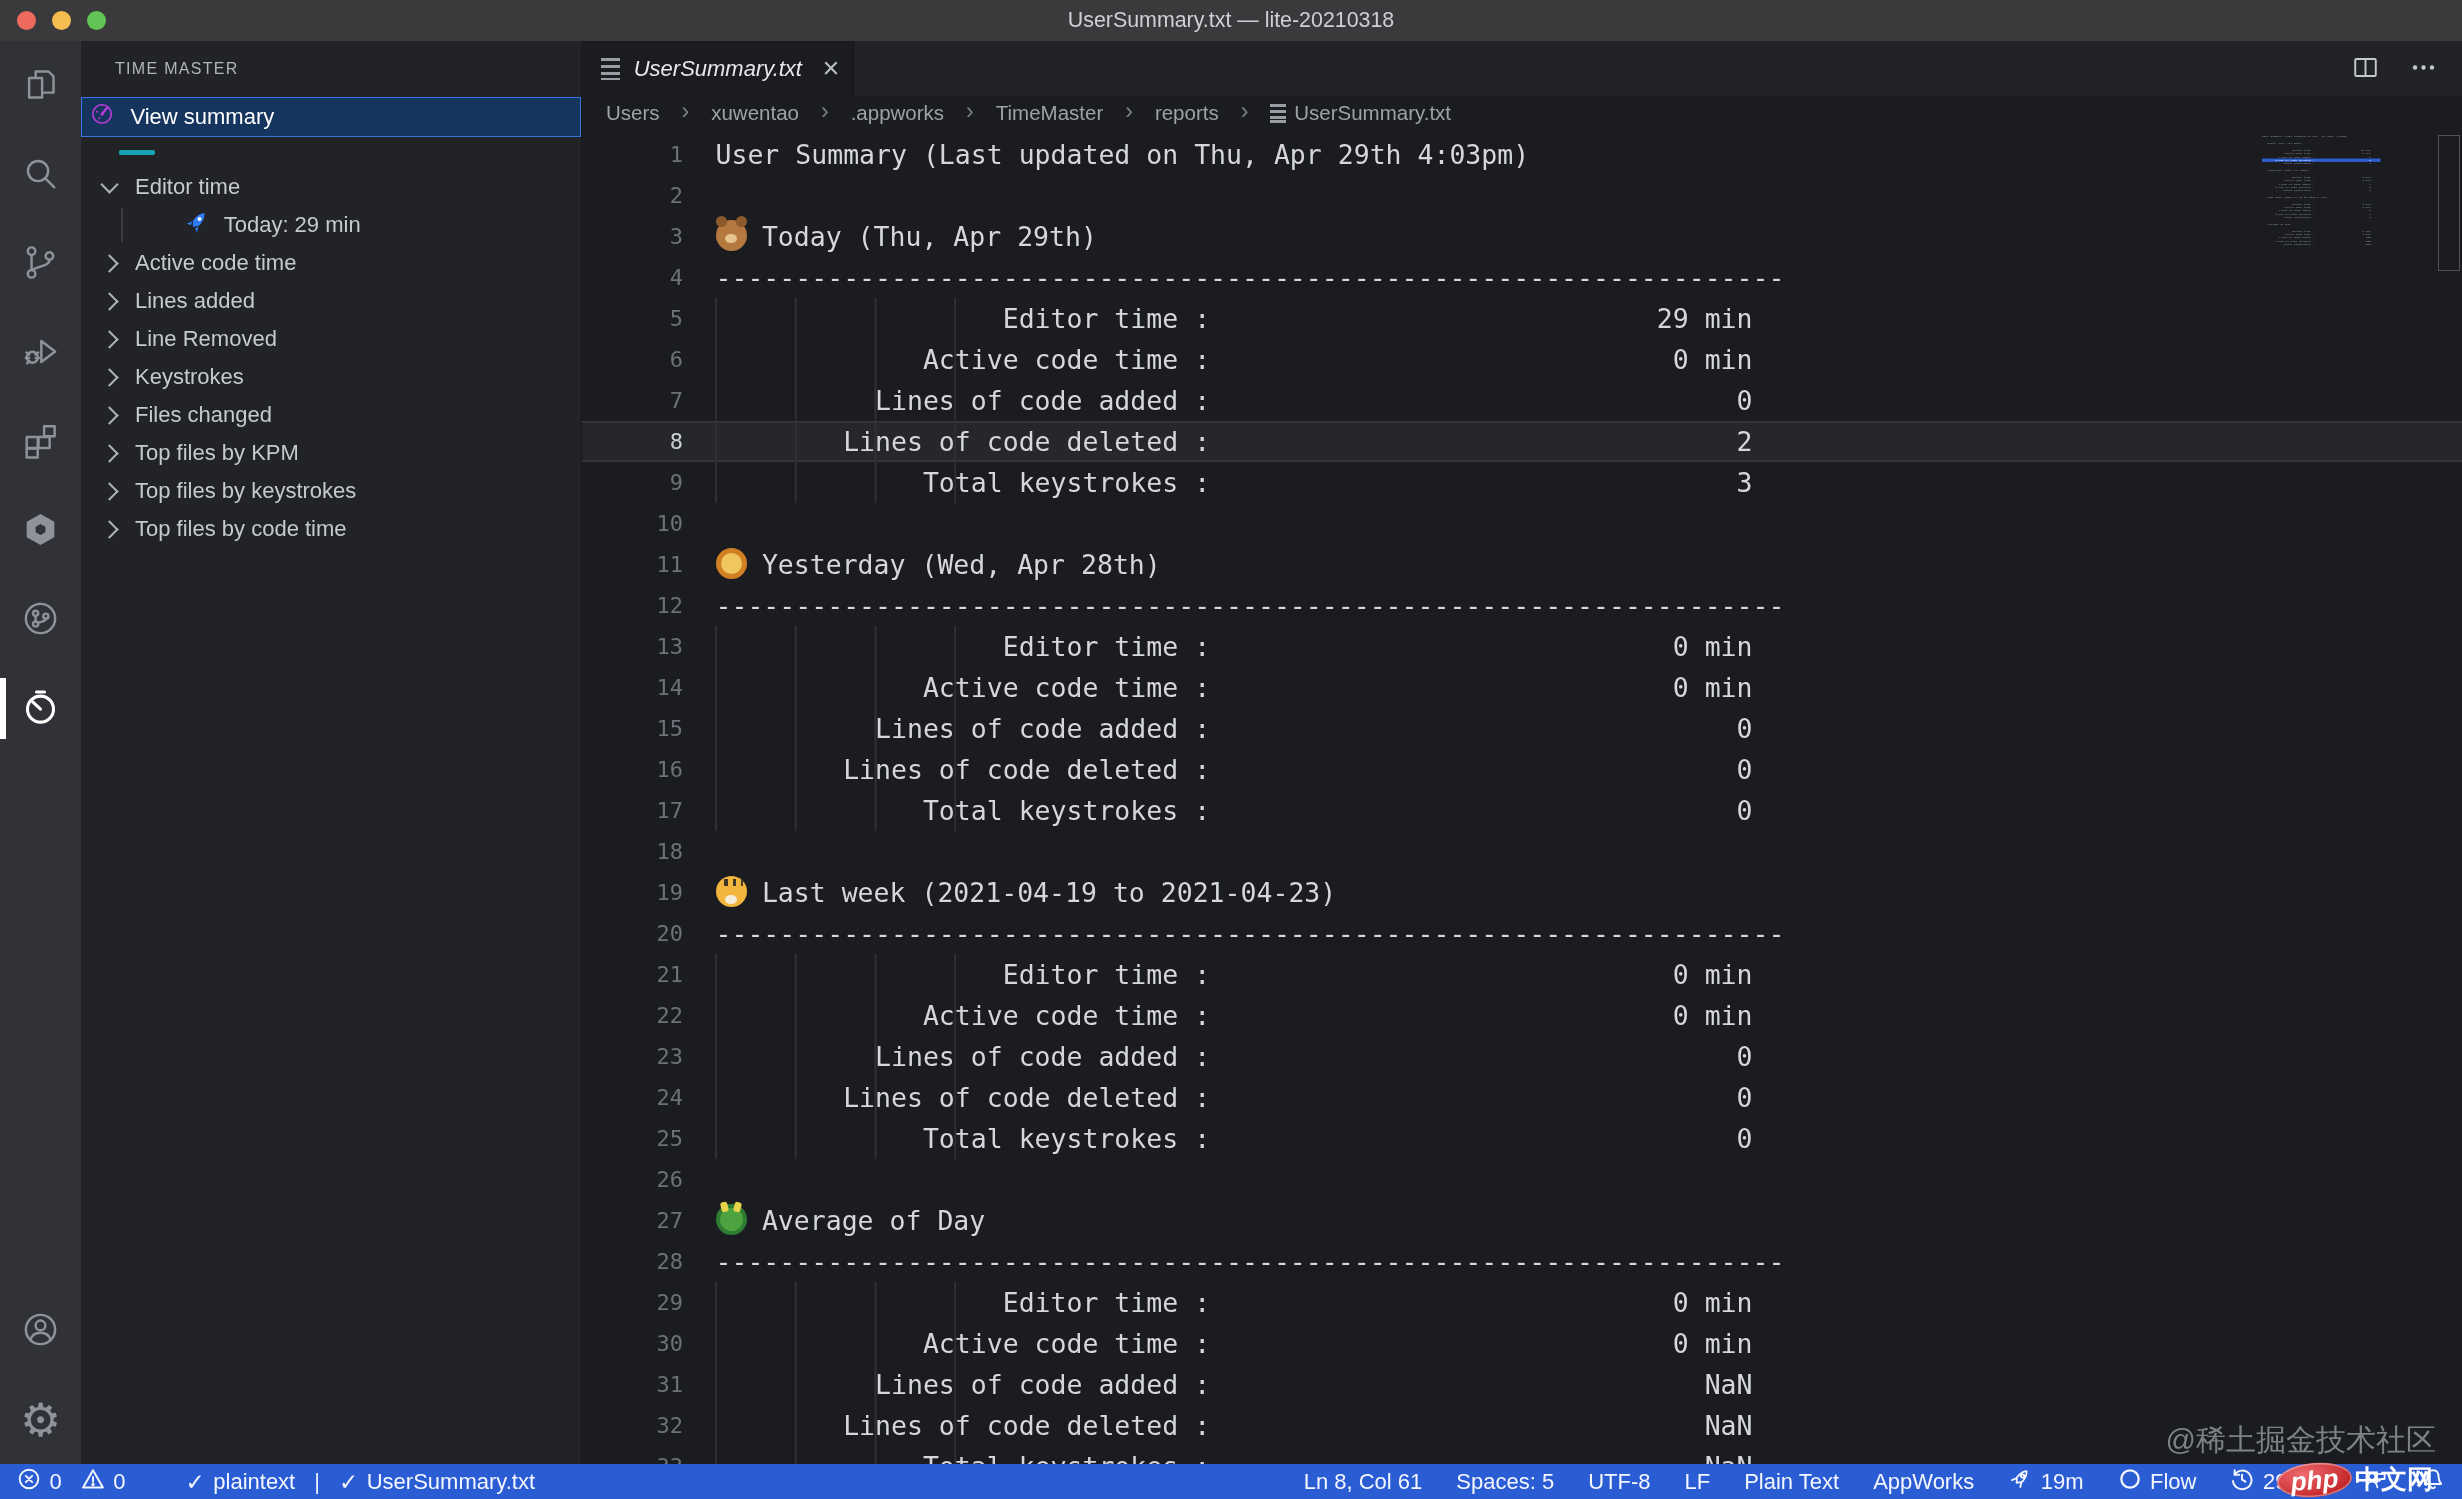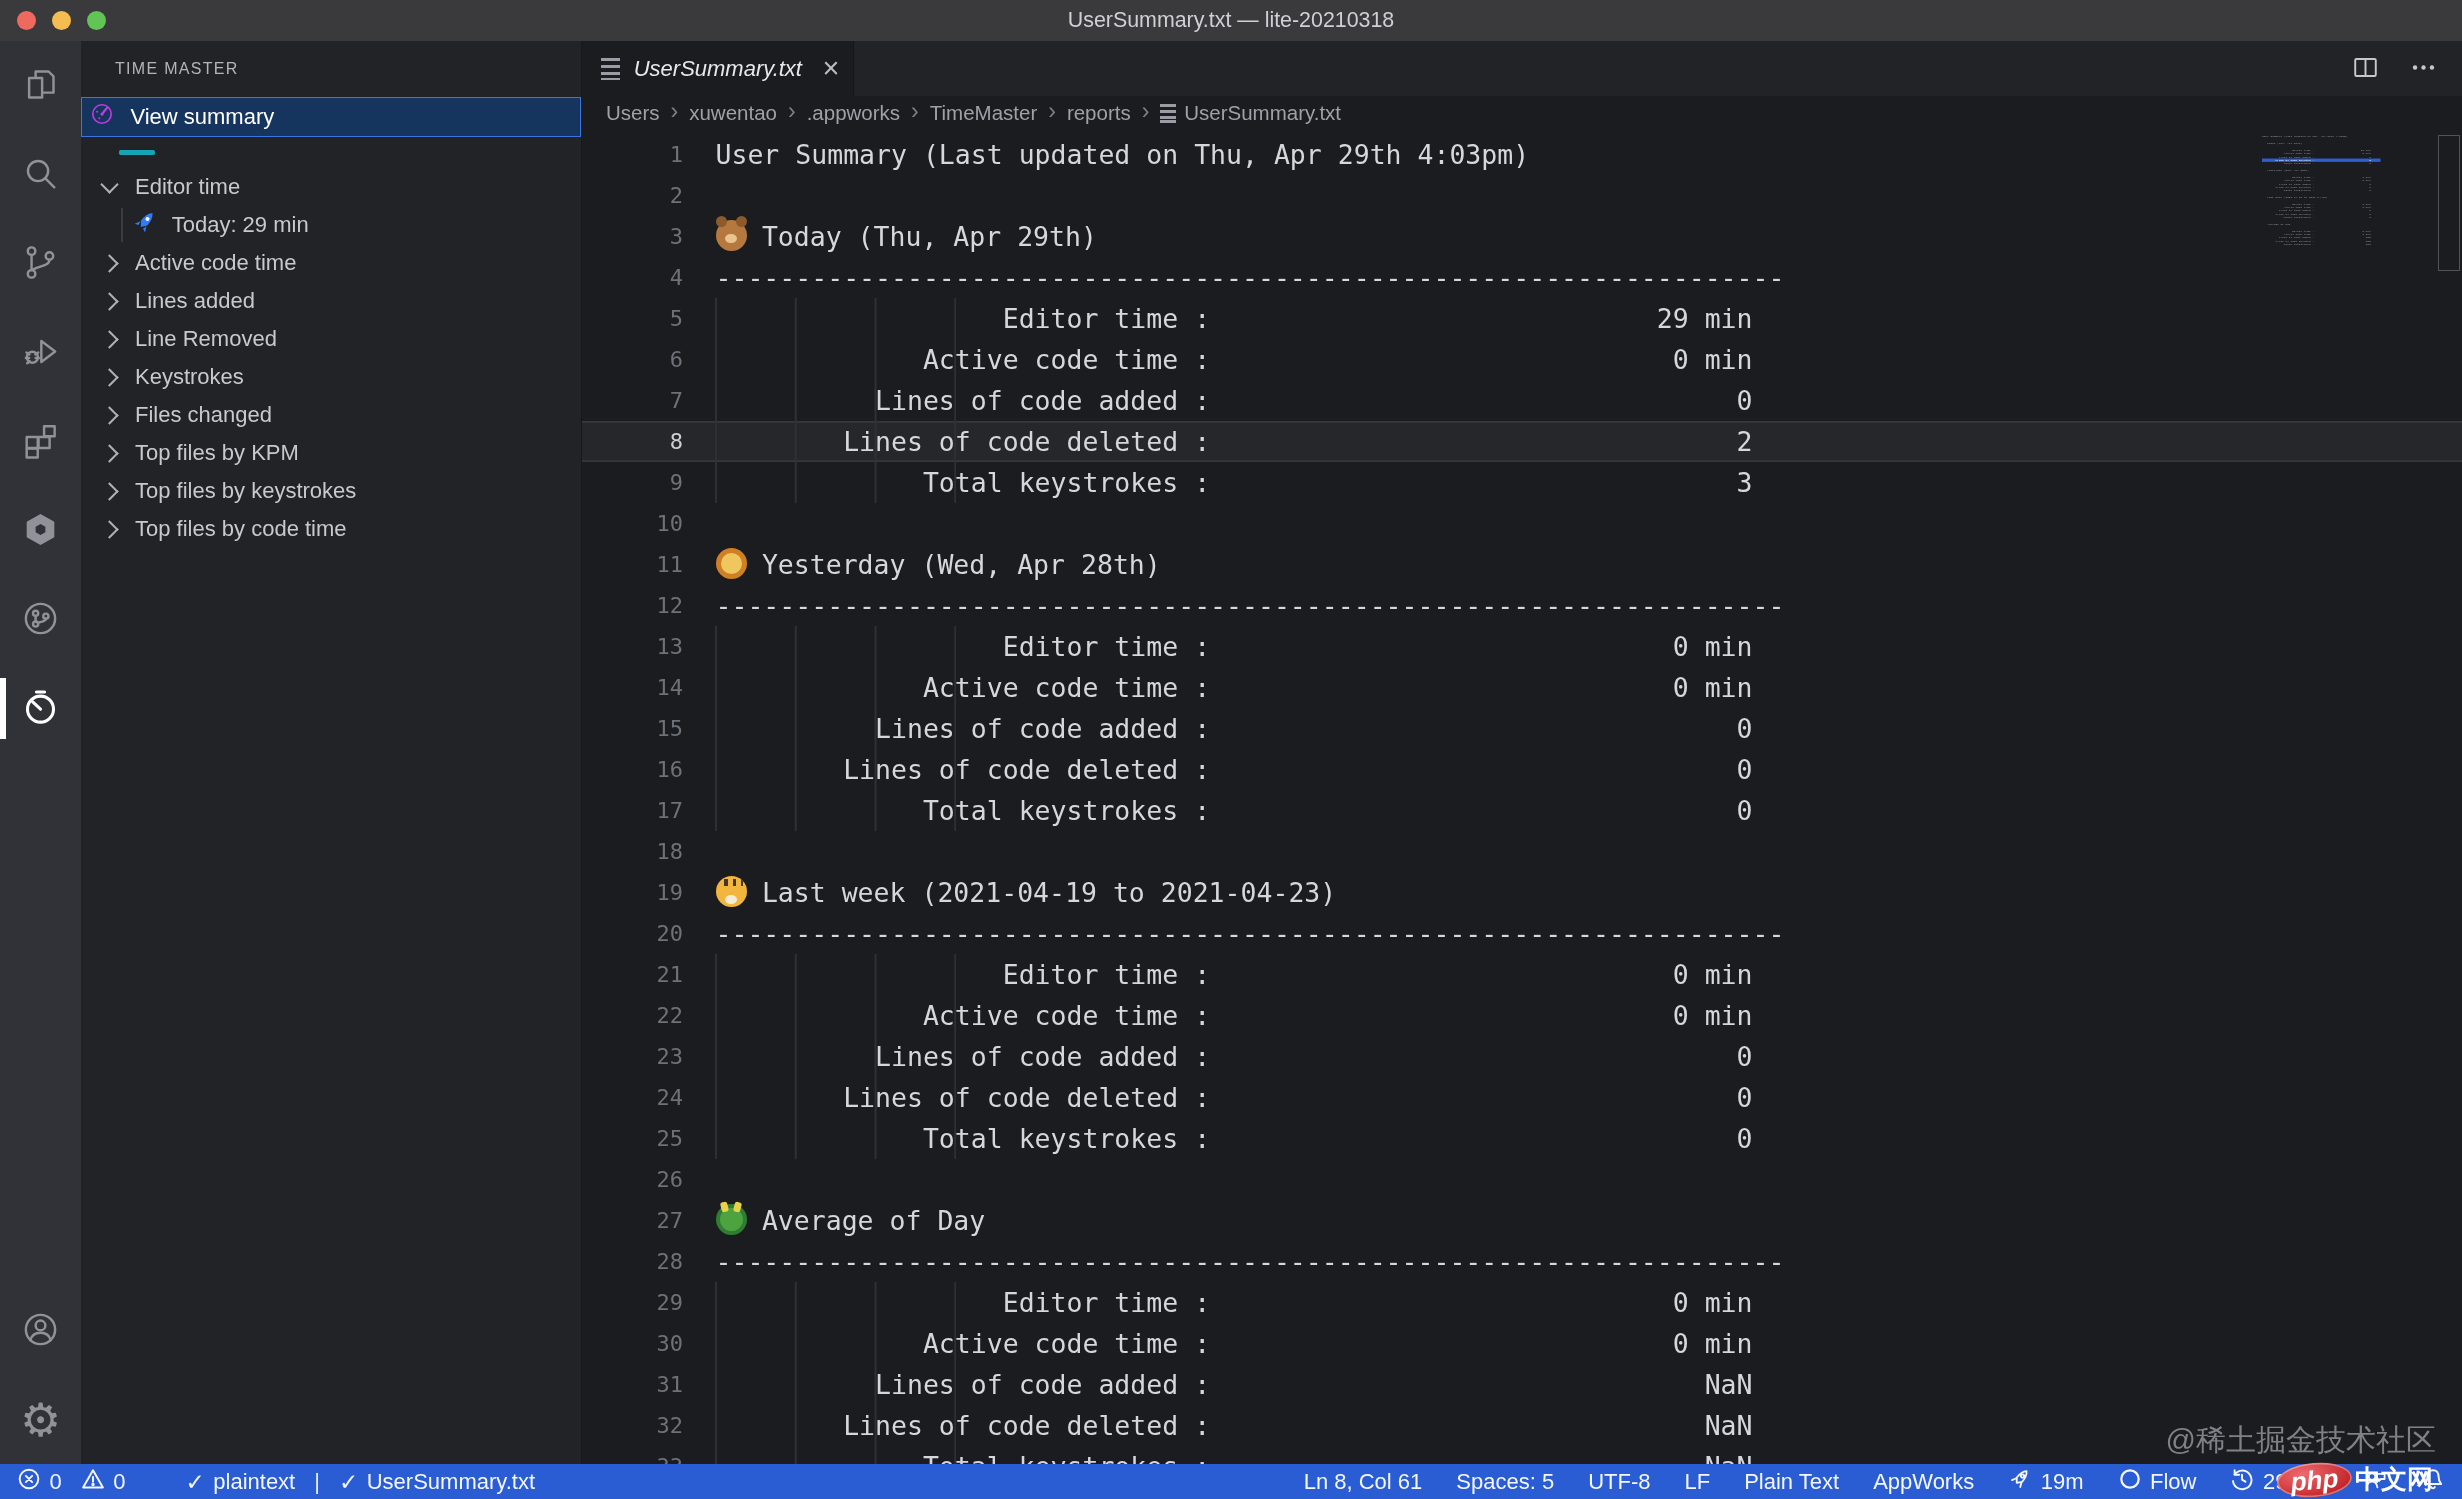--- a/index.html
+++ b/index.html
@@ -28,37 +28,37 @@
           font-size:22px;color:#d2d5da;cursor:default;}
   .sb-row.selected{background:#15355e;outline:1.7px solid #3a74dc;outline-offset:-1.7px;color:#ffffff;padding-left:8px;}
   .sb-row svg{width:26px;height:26px;flex:none;}
   .sb-divider{height:31px;display:flex;align-items:center;padding-left:38px;}
   .teal-dash{width:36px;height:5.1px;background:#16a3b4;border-radius:1.7px;}
   .tree-row{height:38px;display:flex;align-items:center;font-size:22px;color:#c6c9ce;position:relative;}
   .chev{width:11px;height:11px;border-right:2.6px solid #aeb1b6;border-bottom:2.6px solid #aeb1b6;
         margin-left:22px;margin-right:19px;flex:none;}
   .chev.down{transform:rotate(45deg);margin-top:-5.1px;}
   .chev.right{transform:rotate(-45deg);}
-  .tree-row.child{padding-left:51px;}
+  .tree-row.child{padding-left:103px;}
   .tree-row.child::before{content:"";position:absolute;left:40px;top:1.7px;bottom:1.7px;width:1.7px;background:#3a3c42;}
   .tree-row.child svg{width:26px;height:26px;margin-right:13.7px;}
   
   .editor{position:absolute;left:581px;top:41px;right:0;bottom:36px;background:#1b1c1f;border-left:0.9px solid #17181b;}
   .tabbar{height:55px;background:#222327;display:flex;align-items:stretch;}
   .tab{width:272px;background:#1b1c1f;display:flex;align-items:center;padding:0 19px;gap:13.7px;
        border-right:0.9px solid #151618;box-sizing:border-box;}
   .doc-icon{width:19px;height:22px;flex:none;
             background:linear-gradient(#9a9da3 0 3.4px,transparent 3.4px 6.8px,#9a9da3 6.8px 10.3px,transparent 10.3px 13.7px,#9a9da3 13.7px 17px,transparent 17px 19.7px,#9a9da3 19.7px 22px);}
   .doc-icon.small{width:15.4px;height:19px;
             background:linear-gradient(#9a9da3 0 2.6px,transparent 2.6px 6px,#9a9da3 6px 8.5px,transparent 8.5px 12px,#9a9da3 12px 14.5px,transparent 14.5px 16.2px,#9a9da3 16.2px 19px);}
   .tab-label{font-size:22px;font-style:italic;color:#e6e8eb;}
   .tab-close{color:#b9bcc1;font-size:29px;line-height:1;margin-left:6.8px;}
   .editor-actions{margin-left:auto;display:flex;align-items:center;gap:29px;padding-right:24px;color:#c5c8cd;}
   .editor-actions svg{width:29px;height:29px;}
-  .breadcrumb{height:34px;display:flex;align-items:center;padding-left:24px;font-size:20.5px;color:#9da1a8;gap:11px;}
+  .breadcrumb{height:34px;display:flex;align-items:center;padding-left:24px;font-size:20.5px;color:#9da1a8;gap:22px;}
   .bc-sep{color:#7d8187;font-size:23px;margin-top:-2.6px;}
   .bc-leaf{display:flex;align-items:center;gap:8.5px;}
   
   .code{position:absolute;top:89px;left:0;right:0;bottom:0;overflow:hidden;padding-top:4.3px;
         font-family:"DejaVu Sans Mono",monospace;font-size:26.5px;line-height:41px;}
   .code-line{display:flex;height:41px;position:relative;}
   .ln{width:101px;text-align:right;color:#6d7178;font-size:22px;flex:none;}
   .ltext{margin-left:32.5px;white-space:pre;color:#d5d7da;position:relative;}
   .code-line.current{background:rgba(255,255,255,0.05);
         box-shadow:inset 0 1.7px 0 rgba(255,255,255,0.08), inset 0 -1.7px 0 rgba(255,255,255,0.08);}

